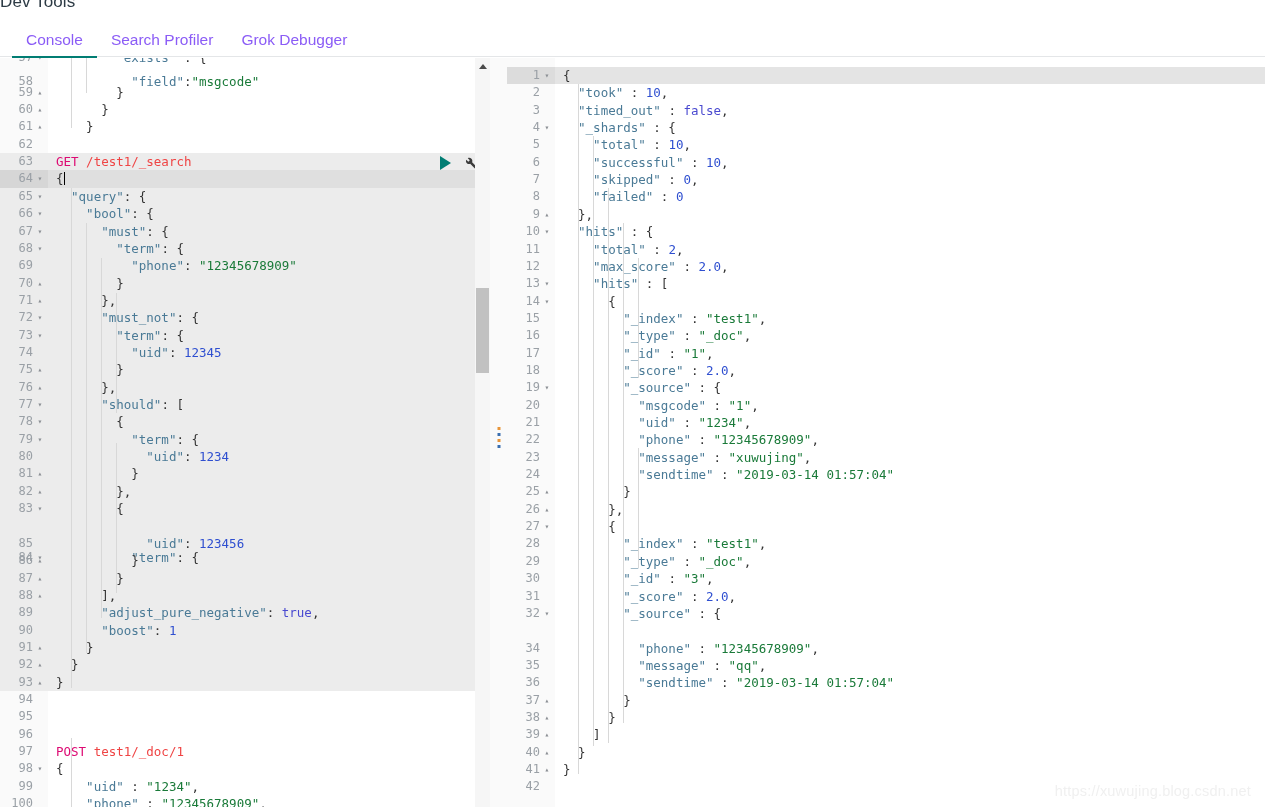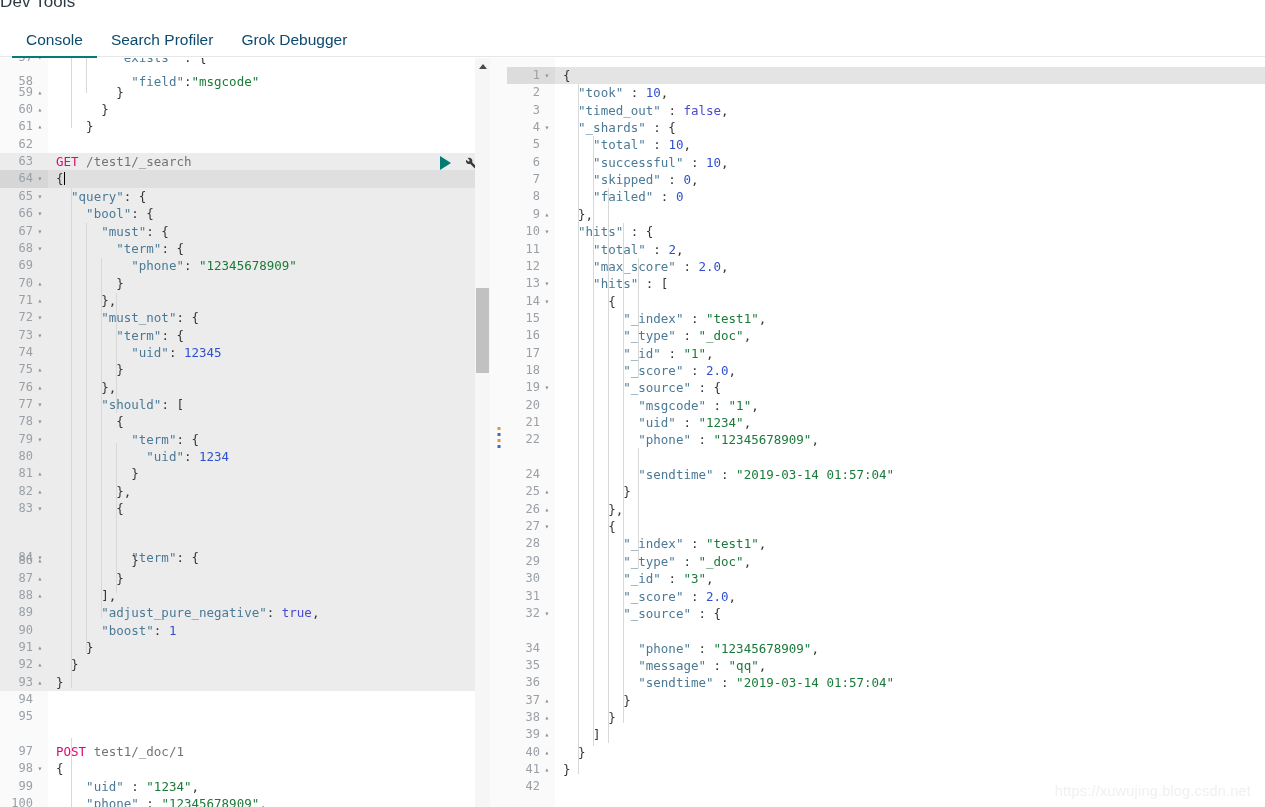--- a/index.html
+++ b/index.html
@@ -17,21 +17,21 @@
     position: absolute; left: 0px; top: -8px;
     font-size: 17px; color: #2d3b45; letter-spacing: .1px;
     height: 18px; overflow: hidden;
   }
   .tabbar {
     position: absolute; left: 0; top: 18px; width: 1265px; height: 39px;
     border-bottom: 1px solid #e4e6e8; background: #fff;
   }
   .tabs { display: flex; align-items: flex-end; height: 39px; padding-left: 12px; }
   .tab {
-    position: relative; font-size: 15.5px; color: #0c4a6e;
+    position: relative; font-size: 15.5px; color: #8b5cf6;
     padding: 0 14px 10px 14px; cursor: pointer; line-height: 1;
     white-space: nowrap;
   }
   .tab.active::after {
     content: ""; position: absolute; left: 0; right: 0; bottom: -1px;
     height: 2px; background: #017d73;
   }
 
   
   .console {
@@ -99,21 +99,21 @@
   
   .iguide { position: absolute; width: 1px; background: #d8d8d8; }
 
   
   .k   { color: #4a7a96; }           
   .s   { color: #1a7a39; }           
   .n   { color: #2f4fd0; }           
   .b   { color: #4a4ad0; }           
   .p   { color: #333333; }           
   .m   { color: #dd0a73; }           
-  .u   { color: #737373; }           
+  .u   { color: #ef4444; }           
 
   
   .caret {
     display: inline-block; width: 1px; height: 13px; background: #000;
     vertical-align: -2px; margin-left: 0px;
   }
 
   
   .actions { position: absolute; right: 12px; top: 97px; display: flex; gap: 12px; align-items: center; }
   .play-icon { width: 0; height: 0; border-left: 11px solid #017d73; border-top: 7px solid transparent; border-bottom: 7px solid transparent; cursor: pointer; }
@@ -200,30 +200,32 @@
             <div class="row" style="position: absolute; left: 0px; right: 0px; top: 303.3px;"><span class="ln">75</span><span class="fold">▴</span><span class="txt"><span class="p">        }</span></span></div>
             <div class="row" style="position: absolute; left: 0px; right: 0px; top: 320.65px;"><span class="ln">76</span><span class="fold">▴</span><span class="txt"><span class="p">      },</span></span></div>
             <div class="row" style="position: absolute; left: 0px; right: 0px; top: 338px;"><span class="ln">77</span><span class="fold">▾</span><span class="txt"><span class="p">      </span><span class="k">"should"</span><span class="p">: [</span></span></div>
             <div class="row" style="position: absolute; left: 0px; right: 0px; top: 355.35px;"><span class="ln">78</span><span class="fold">▾</span><span class="txt"><span class="p">        {</span></span></div>
             <div class="row" style="position: absolute; left: 0px; right: 0px; top: 372.7px;"><span class="ln">79</span><span class="fold">▾</span><span class="txt"><span class="p">          </span><span class="k">"term"</span><span class="p">: {</span></span></div>
             <div class="row" style="position: absolute; left: 0px; right: 0px; top: 390.05px;"><span class="ln">80</span><span class="txt"><span class="p">            </span><span class="k">"uid"</span><span class="p">: </span><span class="n">1234</span></span></div>
             <div class="row" style="position: absolute; left: 0px; right: 0px; top: 407.4px;"><span class="ln">81</span><span class="fold">▴</span><span class="txt"><span class="p">          }</span></span></div>
             <div class="row" style="position: absolute; left: 0px; right: 0px; top: 424.75px;"><span class="ln">82</span><span class="fold">▴</span><span class="txt"><span class="p">        },</span></span></div>
             <div class="row" style="position: absolute; left: 0px; right: 0px; top: 442.1px;"><span class="ln">83</span><span class="fold">▾</span><span class="txt"><span class="p">        {</span></span></div>
             <div class="row" style="position: absolute; left: 0px; right: 0px; top: 459.45px; margin-top: 32px;"><span class="ln">84</span><span class="fold">▾</span><span class="txt"><span class="p">          </span><span class="k">"term"</span><span class="p">: {</span></span></div>
+            <div class="row" style="position: absolute; left: 0px; right: 0px; top: 476.8px;"><span class="ln">85</span><span class="txt"><span class="p">            </span><span class="k">"uid"</span><span class="p">: </span><span class="n">123456</span></span></div>
             <div class="row" style="position: absolute; left: 0px; right: 0px; top: 494.15px;"><span class="ln">86</span><span class="fold">▴</span><span class="txt"><span class="p">          }</span></span></div>
             <div class="row" style="position: absolute; left: 0px; right: 0px; top: 511.5px;"><span class="ln">87</span><span class="fold">▴</span><span class="txt"><span class="p">        }</span></span></div>
             <div class="row" style="position: absolute; left: 0px; right: 0px; top: 528.85px;"><span class="ln">88</span><span class="fold">▴</span><span class="txt"><span class="p">      ],</span></span></div>
             <div class="row" style="position: absolute; left: 0px; right: 0px; top: 546.2px;"><span class="ln">89</span><span class="txt"><span class="p">      </span><span class="k">"adjust_pure_negative"</span><span class="p">: </span><span class="b">true</span><span class="p">,</span></span></div>
             <div class="row" style="position: absolute; left: 0px; right: 0px; top: 563.55px;"><span class="ln">90</span><span class="txt"><span class="p">      </span><span class="k">"boost"</span><span class="p">: </span><span class="n">1</span></span></div>
             <div class="row" style="position: absolute; left: 0px; right: 0px; top: 580.9px; padding-left: 48px;"><span class="ln">91</span><span class="fold">▴</span><span class="txt"><span class="p">    }</span></span></div>
             <div class="row" style="position: absolute; left: 0px; right: 0px; top: 598.25px;"><span class="ln">92</span><span class="fold">▴</span><span class="txt"><span class="p">  }</span></span></div>
             <div class="row" style="position: absolute; left: 0px; right: 0px; top: 615.6px;"><span class="ln">93</span><span class="fold">▴</span><span class="txt"><span class="p">}</span></span></div>
             <div class="row" style="position: absolute; left: 0px; right: 0px; top: 632.95px;"><span class="ln">94</span><span class="txt"></span></div>
             <div class="row" style="position: absolute; left: 0px; right: 0px; top: 650.3px;"><span class="ln">95</span><span class="txt"></span></div>
+            <div class="row" style="position: absolute; left: 0px; right: 0px; top: 667.65px;"><span class="ln">96</span><span class="txt"></span></div>
             <div class="row" style="position: absolute; left: 0px; right: 0px; top: 685px;"><span class="ln">97</span><span class="txt"><span class="m">POST</span><span class="p"> </span><span class="u">test1/_doc/1</span></span></div>
             <div class="row" style="position: absolute; left: 0px; right: 0px; top: 702.35px;"><span class="ln">98</span><span class="fold">▾</span><span class="txt"><span class="p">{</span></span></div>
             <div class="row" style="position: absolute; left: 0px; right: 0px; top: 719.7px;"><span class="ln">99</span><span class="txt"><span class="p">    </span><span class="k">"uid"</span><span class="p"> : </span><span class="s">"1234"</span><span class="p">,</span></span></div>
             <div class="row" style="position: absolute; left: 0px; right: 0px; top: 737.05px;"><span class="ln">100</span><span class="txt"><span class="p">    </span><span class="k">"phone"</span><span class="p"> : </span><span class="s">"12345678909"</span><span class="p">,</span></span></div>
             <div class="iguide" style="left: 71px; top: 0px; height: 70px;"></div>
             <div class="iguide" style="left: 86px; top: 0px; height: 35px;"></div>
             <div class="iguide" style="left: 71px; top: 130px; height: 500px;"></div>
             <div class="iguide" style="left: 86px; top: 165px; height: 430px;"></div>
             <div class="iguide" style="left: 101px; top: 200px; height: 360px;"></div>
             <div class="iguide" style="left: 116px; top: 235px; height: 120px;"></div>
@@ -277,20 +279,21 @@
             <div class="row" style="position: absolute; left: 0px; right: 0px; top: 217.2px;"><span class="ln">13</span><span class="fold">▾</span><span class="txt"><span class="p">    </span><span class="k">"hits"</span><span class="p"> : [</span></span></div>
             <div class="row" style="position: absolute; left: 0px; right: 0px; top: 234.55px;"><span class="ln">14</span><span class="fold">▾</span><span class="txt"><span class="p">      {</span></span></div>
             <div class="row" style="position: absolute; left: 0px; right: 0px; top: 251.9px;"><span class="ln">15</span><span class="txt"><span class="p">        </span><span class="k">"_index"</span><span class="p"> : </span><span class="s">"test1"</span><span class="p">,</span></span></div>
             <div class="row" style="position: absolute; left: 0px; right: 0px; top: 269.25px;"><span class="ln">16</span><span class="txt"><span class="p">        </span><span class="k">"_type"</span><span class="p"> : </span><span class="s">"_doc"</span><span class="p">,</span></span></div>
             <div class="row" style="position: absolute; left: 0px; right: 0px; top: 286.6px;"><span class="ln">17</span><span class="txt"><span class="p">        </span><span class="k">"_id"</span><span class="p"> : </span><span class="s">"1"</span><span class="p">,</span></span></div>
             <div class="row" style="position: absolute; left: 0px; right: 0px; top: 303.95px;"><span class="ln">18</span><span class="txt"><span class="p">        </span><span class="k">"_score"</span><span class="p"> : </span><span class="n">2.0</span><span class="p">,</span></span></div>
             <div class="row" style="position: absolute; left: 0px; right: 0px; top: 321.3px;"><span class="ln">19</span><span class="fold">▾</span><span class="txt"><span class="p">        </span><span class="k">"_source"</span><span class="p"> : {</span></span></div>
             <div class="row" style="position: absolute; left: 0px; right: 0px; top: 338.65px;"><span class="ln">20</span><span class="txt"><span class="p">          </span><span class="k">"msgcode"</span><span class="p"> : </span><span class="s">"1"</span><span class="p">,</span></span></div>
             <div class="row" style="position: absolute; left: 0px; right: 0px; top: 356px;"><span class="ln">21</span><span class="txt"><span class="p">          </span><span class="k">"uid"</span><span class="p"> : </span><span class="s">"1234"</span><span class="p">,</span></span></div>
             <div class="row" style="position: absolute; left: 0px; right: 0px; top: 373.35px;"><span class="ln">22</span><span class="txt"><span class="p">          </span><span class="k">"phone"</span><span class="p"> : </span><span class="s">"12345678909"</span><span class="p">,</span></span></div>
+            <div class="row" style="position: absolute; left: 0px; right: 0px; top: 390.7px;"><span class="ln">23</span><span class="txt"><span class="p">          </span><span class="k">"message"</span><span class="p"> : </span><span class="s">"xuwujing"</span><span class="p">,</span></span></div>
             <div class="row" style="position: absolute; left: 0px; right: 0px; top: 408.05px;"><span class="ln">24</span><span class="txt"><span class="p">          </span><span class="k">"sendtime"</span><span class="p"> : </span><span class="s">"2019-03-14 01:57:04"</span></span></div>
             <div class="row" style="position: absolute; left: 0px; right: 0px; top: 425.4px;"><span class="ln">25</span><span class="fold">▴</span><span class="txt"><span class="p">        }</span></span></div>
             <div class="row" style="position: absolute; left: 0px; right: 0px; top: 442.75px;"><span class="ln">26</span><span class="fold">▴</span><span class="txt"><span class="p">      },</span></span></div>
             <div class="row" style="position: absolute; left: 0px; right: 0px; top: 460.1px;"><span class="ln">27</span><span class="fold">▾</span><span class="txt"><span class="p">      {</span></span></div>
             <div class="row" style="position: absolute; left: 0px; right: 0px; top: 477.45px;"><span class="ln">28</span><span class="txt"><span class="p">        </span><span class="k">"_index"</span><span class="p"> : </span><span class="s">"test1"</span><span class="p">,</span></span></div>
             <div class="row" style="position: absolute; left: 0px; right: 0px; top: 494.8px;"><span class="ln">29</span><span class="txt"><span class="p">        </span><span class="k">"_type"</span><span class="p"> : </span><span class="s">"_doc"</span><span class="p">,</span></span></div>
             <div class="row" style="position: absolute; left: 0px; right: 0px; top: 512.15px;"><span class="ln">30</span><span class="txt"><span class="p">        </span><span class="k">"_id"</span><span class="p"> : </span><span class="s">"3"</span><span class="p">,</span></span></div>
             <div class="row" style="position: absolute; left: 0px; right: 0px; top: 529.5px;"><span class="ln">31</span><span class="txt"><span class="p">        </span><span class="k">"_score"</span><span class="p"> : </span><span class="n">2.0</span><span class="p">,</span></span></div>
             <div class="row" style="position: absolute; left: 0px; right: 0px; top: 546.85px;"><span class="ln">32</span><span class="fold">▾</span><span class="txt"><span class="p">        </span><span class="k">"_source"</span><span class="p"> : {</span></span></div>
             <div class="row" style="position: absolute; left: 0px; right: 0px; top: 581.55px;"><span class="ln">34</span><span class="txt"><span class="p">          </span><span class="k">"phone"</span><span class="p"> : </span><span class="s">"12345678909"</span><span class="p">,</span></span></div>

